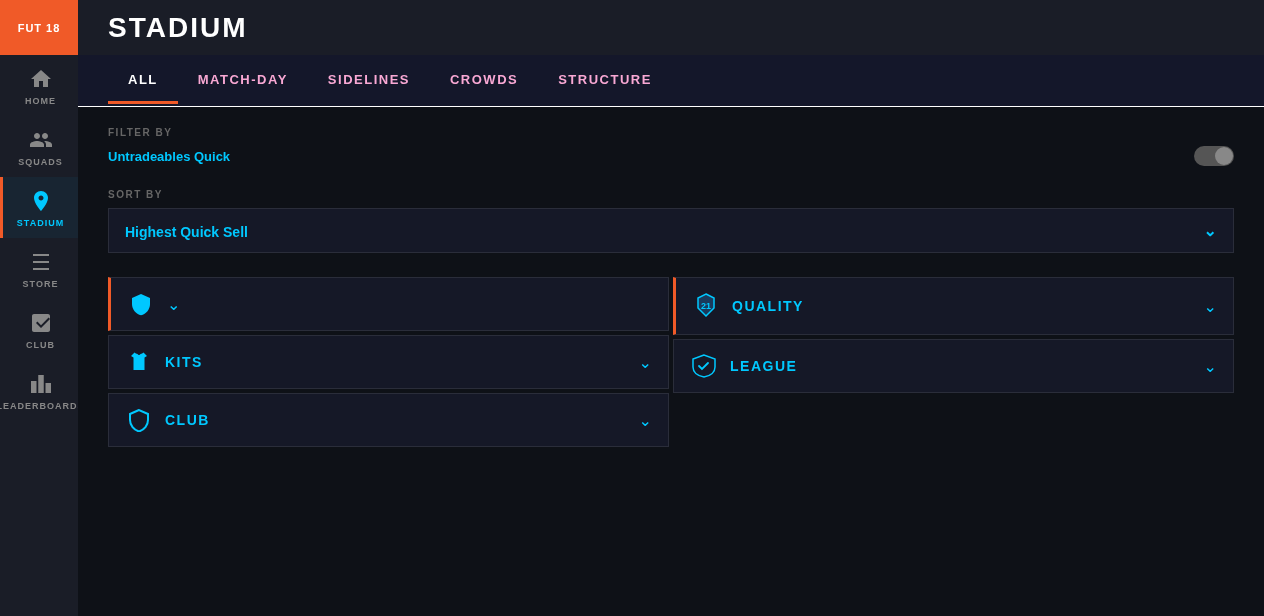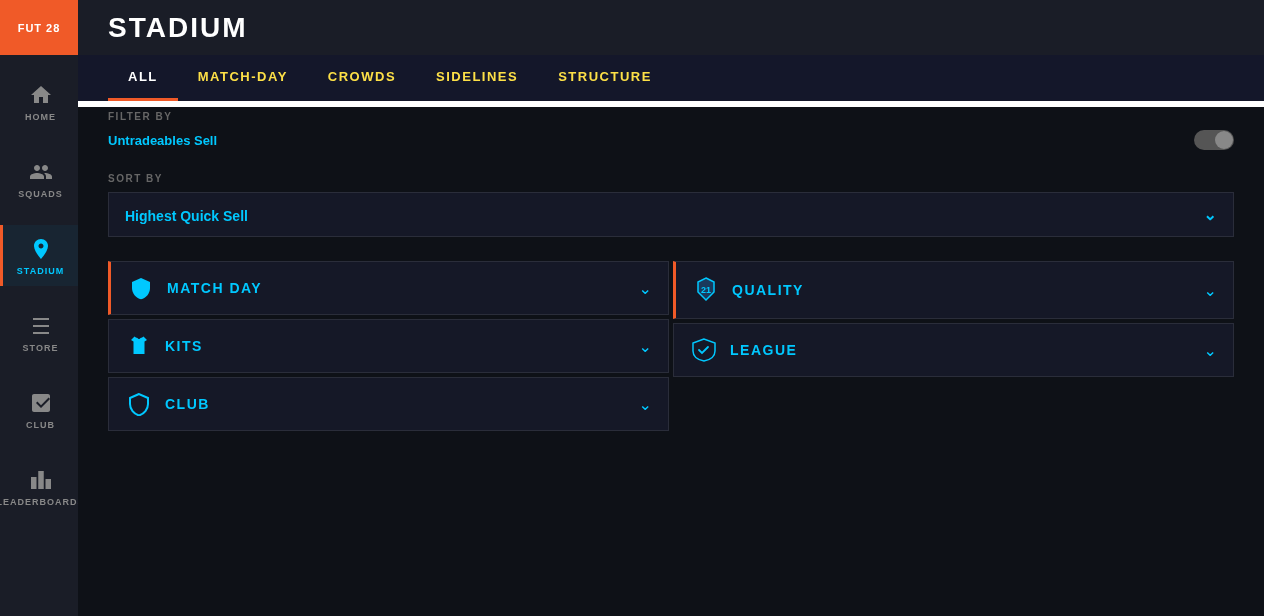--- a/index.html
+++ b/index.html
@@ -44,21 +44,20 @@
       flex-direction: column;
       align-items: center;
       padding: 10px 0;
       cursor: pointer;
       color: #888;
       font-size: 9px;
       font-weight: 700;
       letter-spacing: 1px;
       text-transform: uppercase;
       border-left: 3px solid transparent;
-      margin-top: 16px;
     }
     .sidebar-item.active {
       color: #00c8ff;
       border-left: 3px solid #f05a28;
       background: rgba(0,200,255,0.05);
     }
     .sidebar-icon {
       width: 28px;
       height: 28px;
       margin-bottom: 3px;
@@ -91,43 +90,43 @@
       text-transform: uppercase;
     }
 
     
     .tab-nav {
       background: #14172a;
       display: flex;
       align-items: center;
       padding: 0 30px;
       height: 52px;
-      border-bottom: 6px solid #ffffff;
+      border-bottom: 1px solid #ffffff;
     }
     .tab-item {
       padding: 14px 20px;
       font-size: 13px;
       font-weight: 700;
       letter-spacing: 1.5px;
       text-transform: uppercase;
-      color: #fde047;
+      color: #f9a8d4;
       cursor: pointer;
       position: relative;
       border-bottom: 3px solid transparent;
     }
     .tab-item.active {
       color: #fff;
       border-bottom: 3px solid #f05a28;
     }
 
     
     .content {
       flex: 1;
       background: #0e1117;
-      padding: 4px 30px;
+      padding: 20px 30px;
     }
 
     .filter-section {
       margin-bottom: 15px;
     }
     .section-label {
       font-size: 10px;
       font-weight: 700;
       color: #666;
       letter-spacing: 1.5px;
@@ -228,21 +227,21 @@
     .filter-box-chevron {
       color: #00c8ff;
       font-size: 16px;
     }
   </style>
 </head>
 <body>
 
 <div class="sidebar">
   <div class="sidebar-logo">
-    <span class="logo-text">FUT 28</span>
+    <span class="logo-text">FUT 18</span>
   </div>
 
   <div class="sidebar-item">
     <div class="sidebar-icon">
       <svg viewBox="0 0 24 24" fill="currentColor">
           <path d="M10 20v-6h4v6h5v-8h3L12 3 2 12h3v8z"></path>
         </svg>
     </div>
     <span>HOME</span>
   </div>
@@ -297,31 +296,31 @@
 
 <div class="main">
 
   <div class="header">
     <h1 class="page-title">STADIUM</h1>
   </div>
 
   <div class="tab-nav">
     <div class="tab-item active">ALL</div>
     <div class="tab-item">MATCH-DAY</div>
+    <div class="tab-item">SIDELINES</div>
     <div class="tab-item">CROWDS</div>
-    <div class="tab-item">SIDELINES</div>
     <div class="tab-item">STRUCTURE</div>
   </div>
 
   <div class="content">
 
     <div class="filter-section">
       <div class="section-label">FILTER BY</div>
       <div class="filter-row">
-        <span class="filter-label">Untradeables Sell</span>
+        <span class="filter-label">Untradeables Quick</span>
         <div class="toggle">
           <div class="toggle-knob"></div>
         </div>
       </div>
     </div>
 
     <div class="sort-section">
       <div class="section-label">SORT BY</div>
       <div class="dropdown">
         <span>Highest Quick Sell</span>
@@ -332,21 +331,20 @@
     <div class="filters-grid">
 
       <div class="filter-col">
 
         <div class="filter-box" style="border-left:3px solid #f05a28;">
           <div class="filter-box-icon">
             <svg width="24" height="24" viewBox="0 0 24 24" fill="#00c8ff">
                 <path d="M12 2L3 6v6c0 5.25 3.75 10.15 9 11.35C17.25 22.15 21 17.25 21 12V6l-9-4z"></path>
               </svg>
           </div>
-          <span class="filter-box-label">MATCH DAY</span>
           <span class="filter-box-chevron">⌄</span>
         </div>
 
         <div class="filter-box">
           <div class="filter-box-icon">
             <svg width="24" height="24" viewBox="0 0 24 24" fill="#00c8ff">
                 <path d="M16.5 2.5c-.8.8-1.8 1.3-3 1.4C13.2 4.6 12.7 5 12 5s-1.2-.4-1.5-1.1c-1.2-.1-2.2-.6-3-1.4L4 6l2.5 1.5V20h11V7.5L20 6l-3.5-3.5z"></path>
               </svg>
           </div>
           <span class="filter-box-label">KITS</span>

